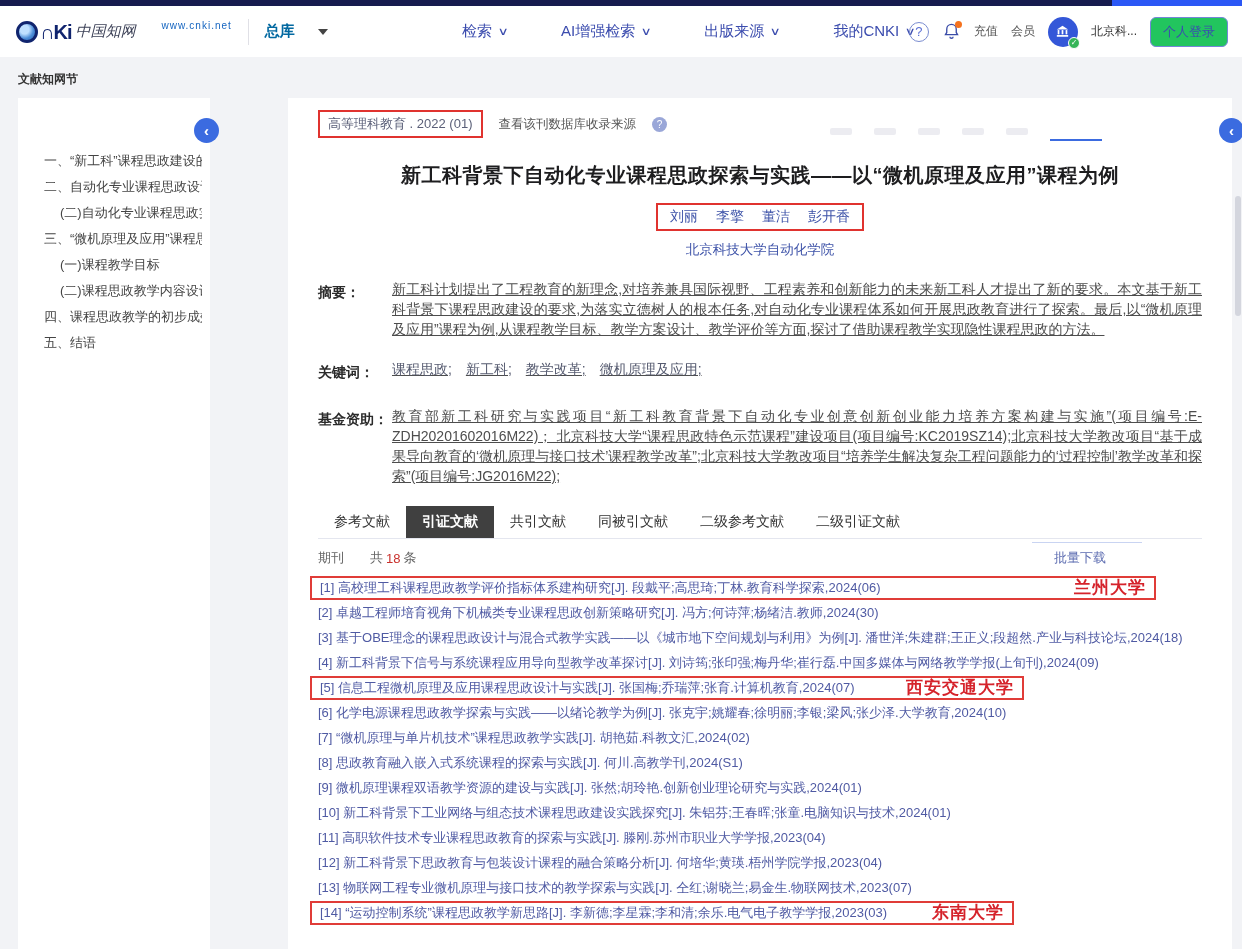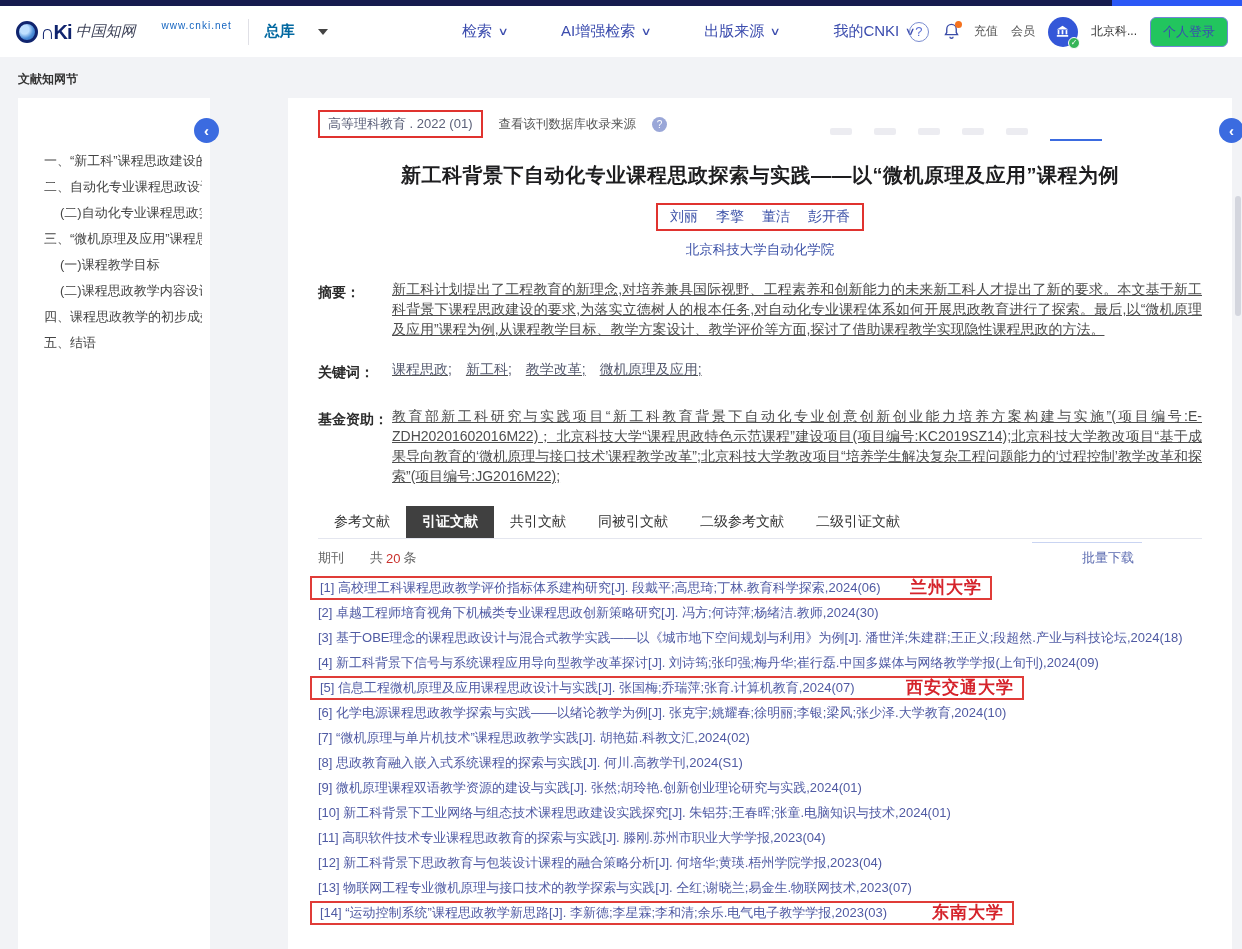--- a/index.html
+++ b/index.html
@@ -78,31 +78,31 @@
   .kw-link { color:#565b70; margin-right:14px; cursor:pointer; }
 
   
   .tabs-row { display:flex; align-items:flex-end; margin-top:20px; border-bottom:1px solid #e4e6ef; }
   .tab { font-size:14px; color:#333; padding:7px 16px; cursor:pointer; }
   .tab.active { background:#404040; color:#fff; font-weight:bold; }
 
   .list-header { display:flex; align-items:center; margin-top:10px; font-size:13px; color:#666; position:relative; }
   .lh-type { margin-right:26px; }
   .lh-count-num { color:#c9302c; padding:0 3px; }
-  .batch-dl { position:absolute; right:68px; color:#5b6bb0; cursor:pointer; }
+  .batch-dl { position:absolute; right:96px; color:#5b6bb0; cursor:pointer; }
   .batch-line { position:absolute; right:60px; top:-7px; width:110px; border-top:1px solid #c9d4f2; }
 
   
   .ref-list { margin-top:8px; }
   .ref-row { height:25px; display:flex; align-items:center; }
   .ref-line { display:inline-flex; align-items:center; }
   .ref-text { font-size:13px; color:#4f5aa3; white-space:nowrap; cursor:pointer; }
   .ref-line.boxed { border:2px solid #e03c38; padding:0 8px; height:24px; justify-content:space-between; margin-left:-8px; }
   .ref-annotation { font-size:17px; font-weight:bold; color:#d5232b; white-space:nowrap; letter-spacing:1px; }
-  .bw-0  { width:682px; }
+  .bw-0  { width:846px; }
   .bw-4  { width:714px; }
   .bw-13 { width:704px; }
 
   
   .scroll-track { position:absolute; right:0; top:98px; bottom:0; width:8px; background:#f2f3f6; }
   .scroll-thumb { position:absolute; right:1px; top:0; width:6px; height:120px; background:#d4d6de; border-radius:3px; }
 </style>
 </head>
 <body>
 
@@ -234,21 +234,21 @@
         <span class="tab active">引证文献</span>
         <span class="tab">共引文献</span>
         <span class="tab">同被引文献</span>
         <span class="tab">二级参考文献</span>
         <span class="tab">二级引证文献</span>
       </div>
 
     <div class="list-header">
       <span class="lh-type">期刊</span>
       <span>共</span>
-      <span class="lh-count-num">20</span>
+      <span class="lh-count-num">18</span>
       <span>条</span>
       <span class="batch-line"></span>
       <span class="batch-dl">批量下载</span>
     </div>
 
     <div class="ref-list">
         <div class="ref-row">
           <div class="ref-line boxed bw-0">
             <span class="ref-text">[1] 高校理工科课程思政教学评价指标体系建构研究[J]. 段戴平;高思琦;丁林.教育科学探索,2024(06)</span>
             <span class="ref-annotation">兰州大学</span>

